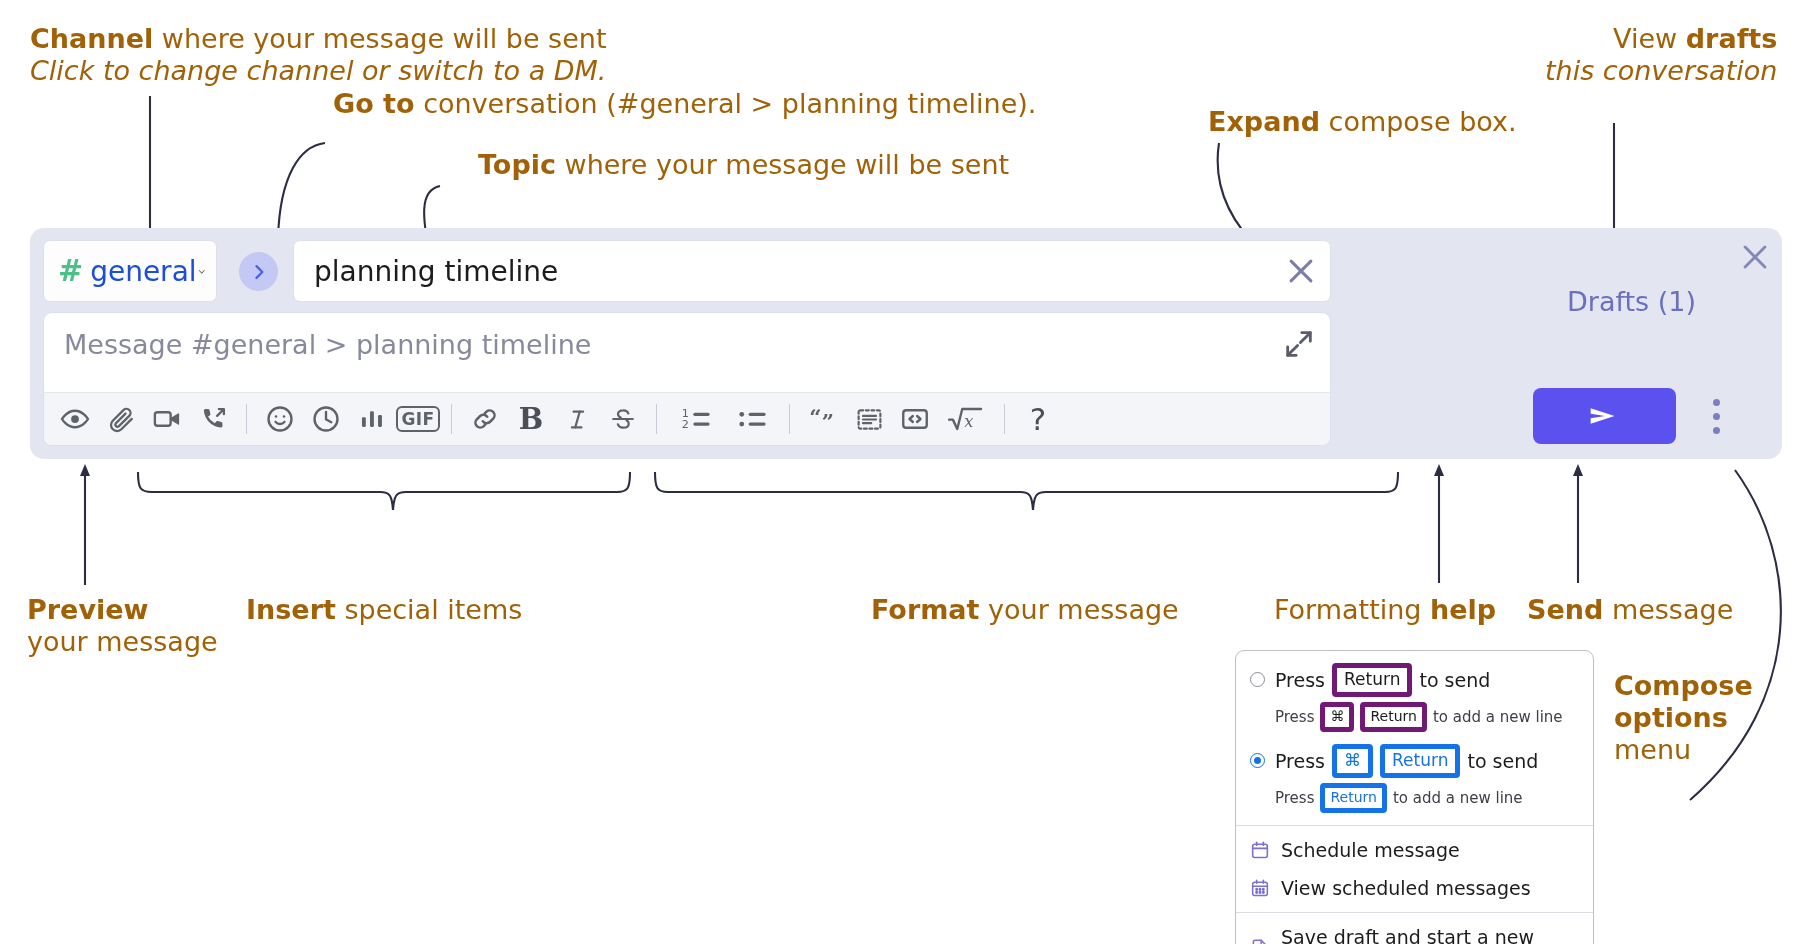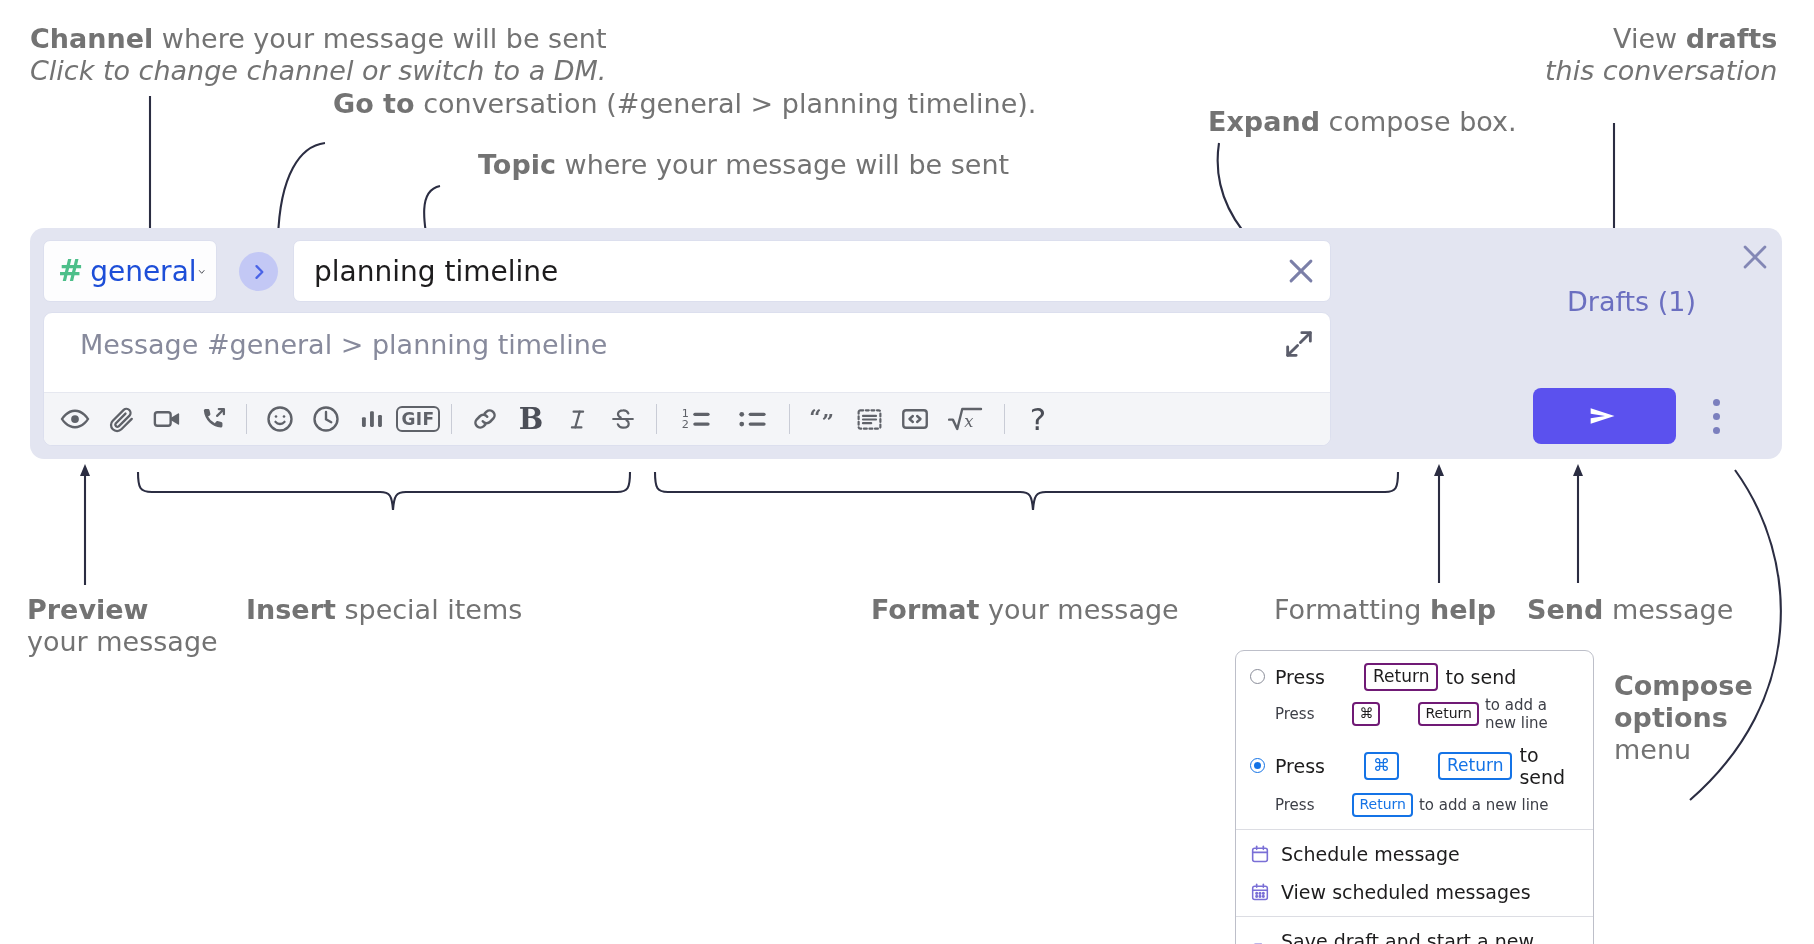--- a/index.html
+++ b/index.html
@@ -13,21 +13,21 @@
     position: relative;
     font-family: "Liberation Sans", sans-serif;
     color: #262949;
     overflow: hidden;
   }
 
   
   .anno {
     position: absolute;
     font-family: "DejaVu Sans", sans-serif;
-    color: #737373;
+    color: #a16207;
     font-size: 27px;
     line-height: 1.18;
     white-space: nowrap;
   }
   .anno b { font-weight: 700; }
   .anno i { font-style: italic; }
 
   
   #leaders {
     position: absolute;
@@ -135,21 +135,21 @@
     left: 0; top: 72px;
     width: 1288px; height: 134px;
     background: #ffffff;
     border: 1px solid #dcdfee;
     border-radius: 9px;
     box-sizing: border-box;
     overflow: hidden;
   }
   #msg-input-area {
     position: absolute;
-    left: 16px; top: 0;
+    left: 0; top: 0;
     width: 100%; height: 74px;
     box-sizing: border-box;
     padding: 16px 60px 0 20px;
     cursor: text;
   }
   #msg-placeholder {
     font-size: 27px;
     color: #878a9c;
     font-family: "DejaVu Sans", sans-serif;
   }
@@ -307,28 +307,27 @@
   .opt-sub {
     font-size: 15px;
     color: #3d3f47;
     display: flex;
     align-items: center;
     gap: 6px;
     padding: 3px 12px 3px 39px;
   }
   .key {
     display: inline-block;
-    border: 2px solid #701a75;
+    border: 5px solid #701a75;
     border-radius: 4px;
     padding: 1px 7px 2px 7px;
     font-size: 17px;
     color: #1d1c1d;
     background: #fff;
     line-height: 1.22;
-    margin-left: 32px;
   }
   .opt-sub .key { font-size: 14px; padding: 1px 5px 2px 5px; }
   .key.blue {
     border-color: #1473e6;
     color: #1473e6;
   }
   .menu-div { height: 1px; background: #dcdde3; }
   .menu-item {
     display: flex;
     align-items: center;

